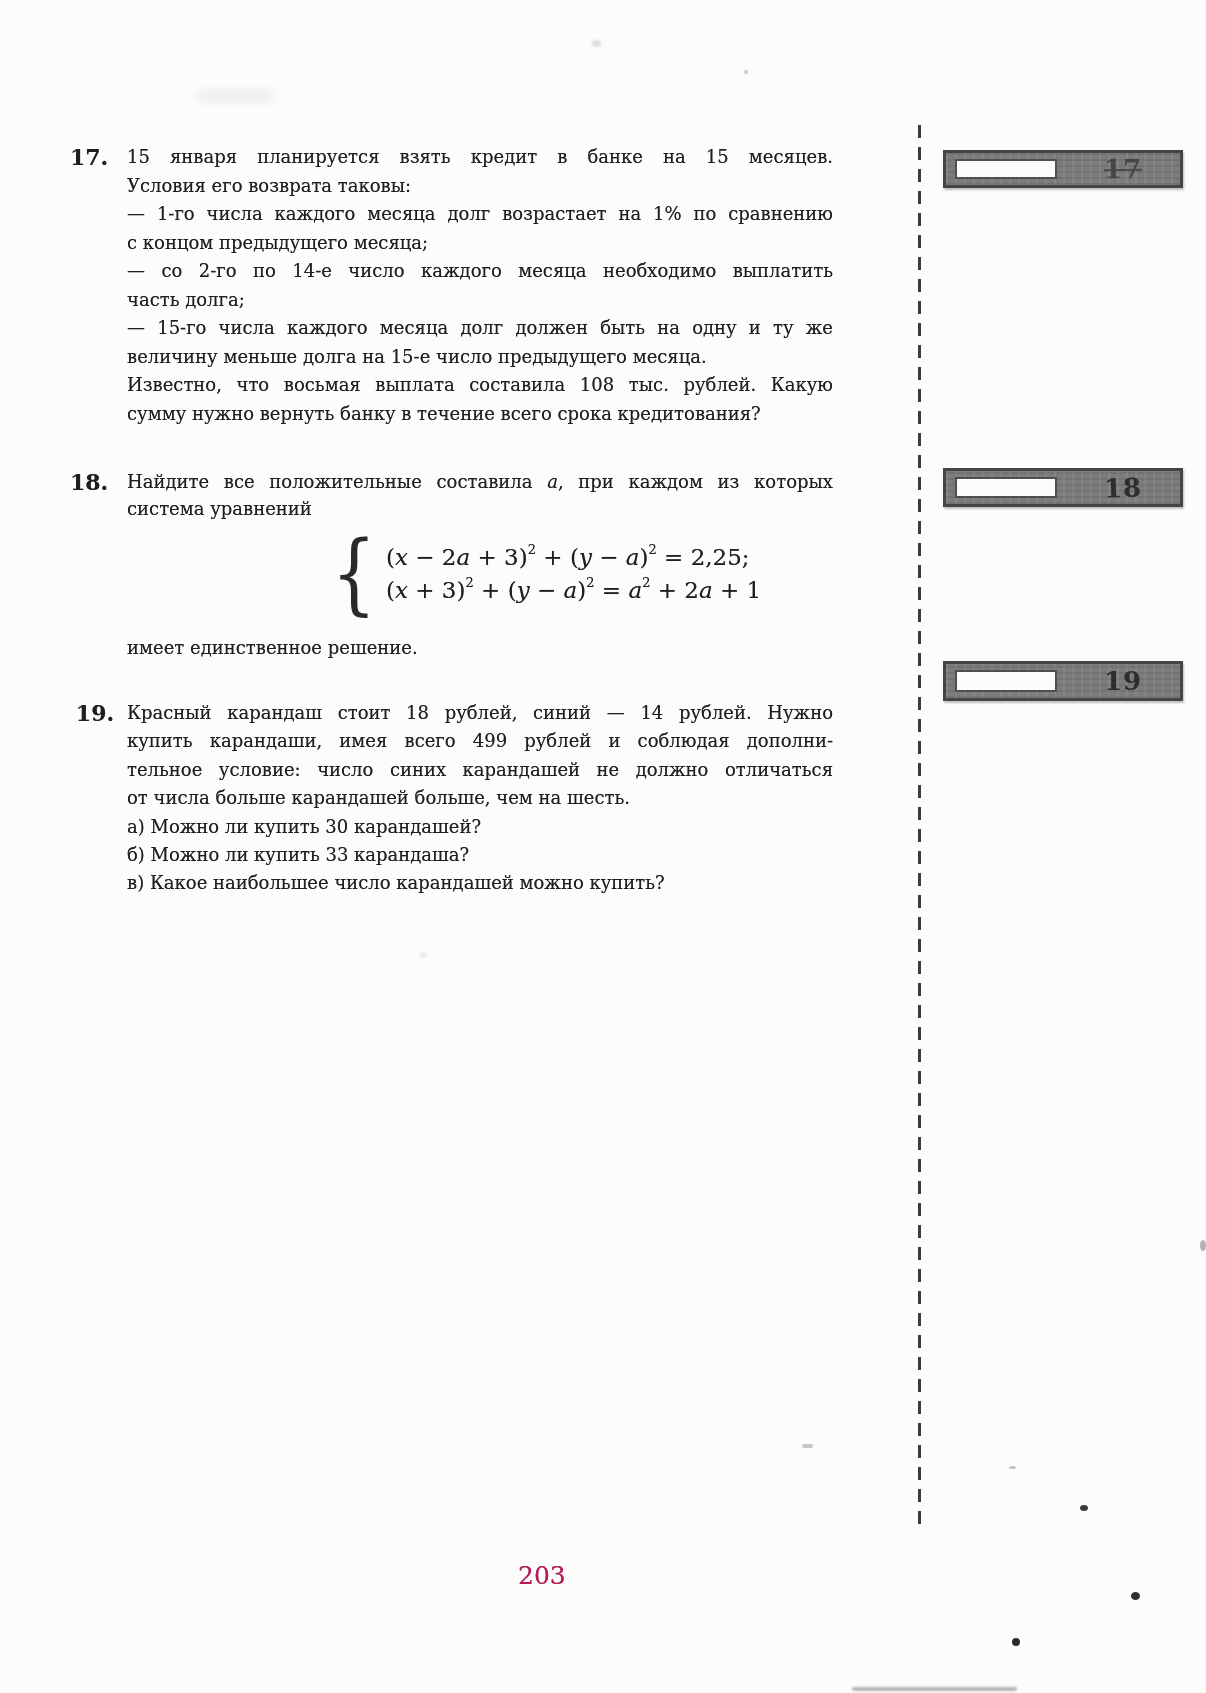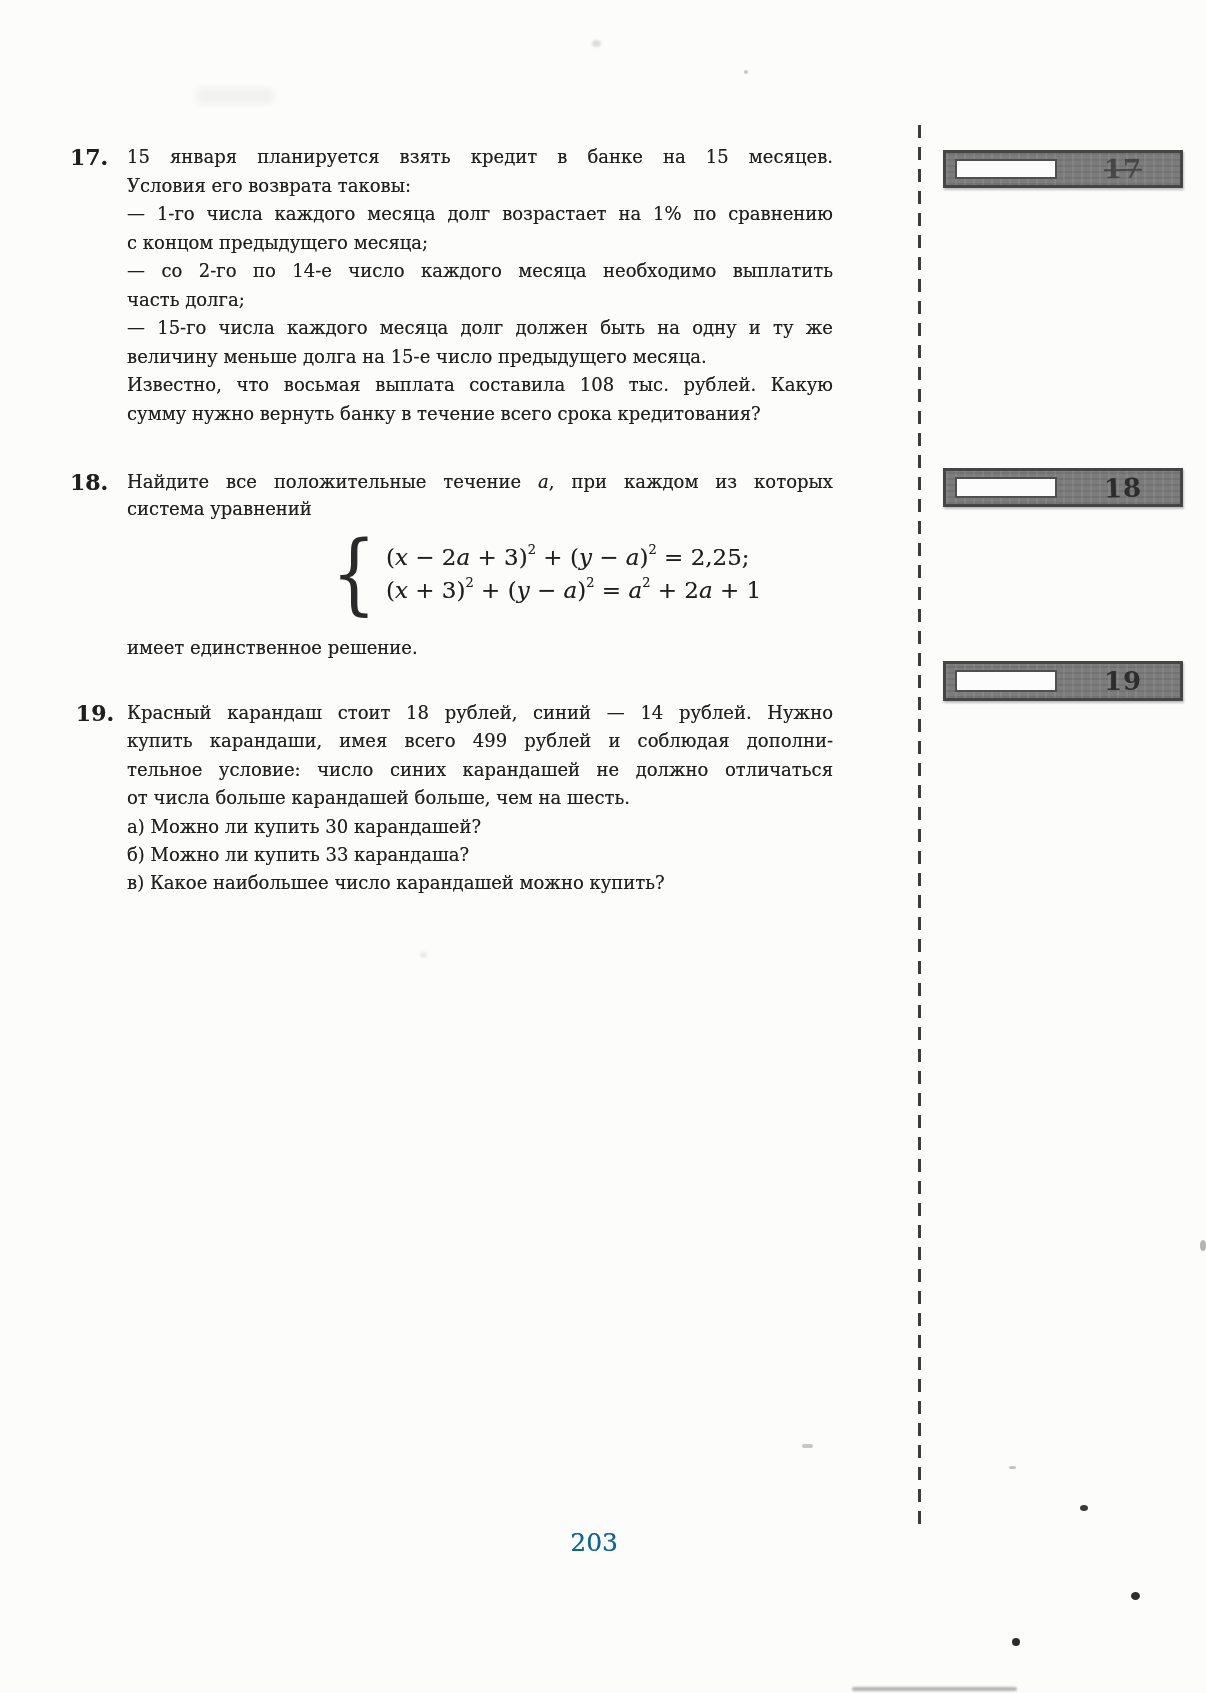--- a/index.html
+++ b/index.html
@@ -68,22 +68,22 @@
   .slip-num{
     position:absolute;left:128px;right:8px;top:0;bottom:0;
     display:flex;align-items:center;justify-content:center;
     font-size:26px;font-weight:bold;color:#2d2d2d;
     letter-spacing:1px;
   }
   .slip17 .slip-num{opacity:.65;text-decoration:line-through;transform:rotate(-1deg);}
   .slip18 .slip-num{transform:rotate(-2deg);}
   
   .pageno{
-    position:absolute;left:518px;top:1528px;width:100px;
-    text-align:right;font-size:25px;color:#0369a1;
+    position:absolute;left:518px;top:1561px;width:100px;
+    text-align:left;font-size:25px;color:#be185d;
     text-shadow:0 0 .4px rgba(0,0,0,.5);
   }
   
   .speck{position:absolute;border-radius:50%;}
   .sp1{left:1080px;top:1505px;width:8px;height:6px;background:#3a3a3a;}
   .sp2{left:1131px;top:1592px;width:9px;height:8px;background:#2f2f2f;}
   .sp3{left:1012px;top:1638px;width:8px;height:8px;background:#2b2b2b;}
   .sp4{left:1009px;top:1466px;width:7px;height:3px;background:#9a9a9a;opacity:.6;}
   .sp5{left:802px;top:1444px;width:11px;height:4px;background:#9a9a9a;opacity:.55;border-radius:2px;}
   .sp6{left:744px;top:70px;width:4px;height:4px;background:rgba(0,0,0,.2);}
@@ -107,21 +107,21 @@
     <div class="line j">— со 2-го по 14-е число каждого месяца необходимо выплатить</div>
     <div class="line">часть долга;</div>
     <div class="line j">— 15-го числа каждого месяца долг должен быть на одну и ту же</div>
     <div class="line">величину меньше долга на 15-е число предыдущего месяца.</div>
     <div class="line j">Известно, что восьмая выплата составила 108 тыс. рублей. Какую</div>
     <div class="line">сумму нужно вернуть банку в течение всего срока кредитования?</div>
   </div>
 
   <div class="prob-num" style="top:468px;">18.</div>
   <div class="prob" style="top:468px;">
-    <div class="line j" style="line-height:27px;height:27px;"><span>Найдите все положительные течение </span><span class="var">a</span><span>, при каждом из которых</span></div>
+    <div class="line j" style="line-height:27px;height:27px;"><span>Найдите все положительные составила </span><span class="var">a</span><span>, при каждом из которых</span></div>
     <div class="line" style="line-height:27px;height:27px;">система уравнений</div>
   </div>
 
   <div class="system">
     <div class="brace">{</div>
     <div class="eqcol">
       <div class="eqline"><span>(</span><span class="var">x</span><span> − 2</span><span class="var">a</span><span> + 3)</span><sup>2</sup><span> + (</span><span class="var">y</span><span> − </span><span class="var">a</span><span>)</span><sup>2</sup><span> = 2,25;</span></div>
       <div class="eqline"><span>(</span><span class="var">x</span><span> + 3)</span><sup>2</sup><span> + (</span><span class="var">y</span><span> − </span><span class="var">a</span><span>)</span><sup>2</sup><span> = </span><span class="var">a</span><sup>2</sup><span> + 2</span><span class="var">a</span><span> + 1</span></div>
     </div>
   </div>

